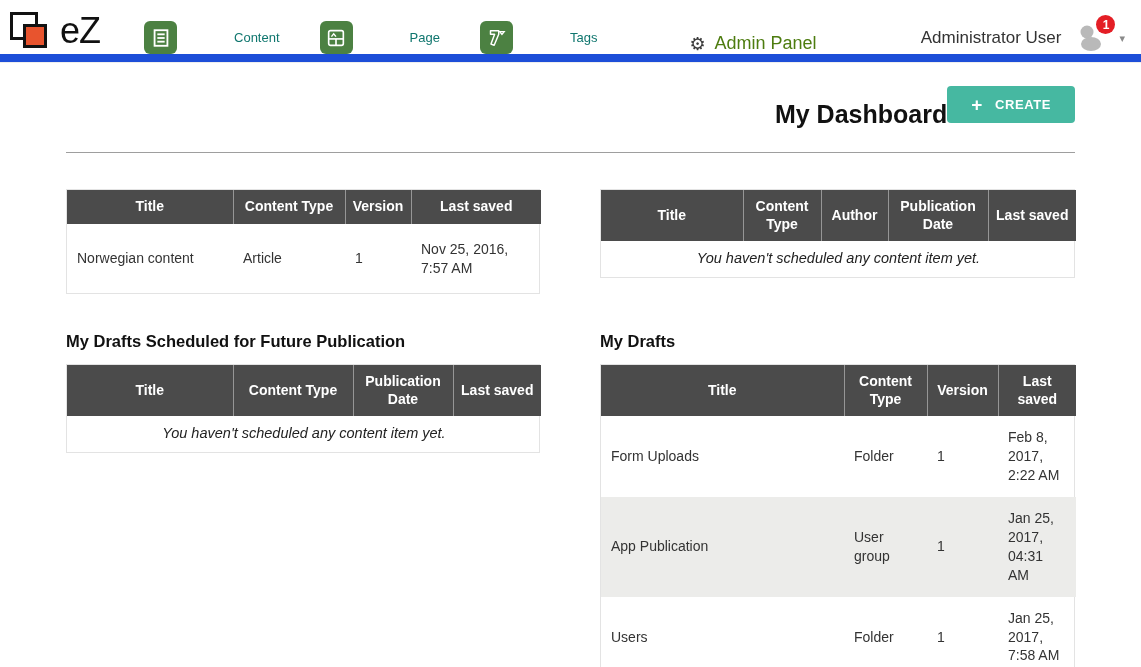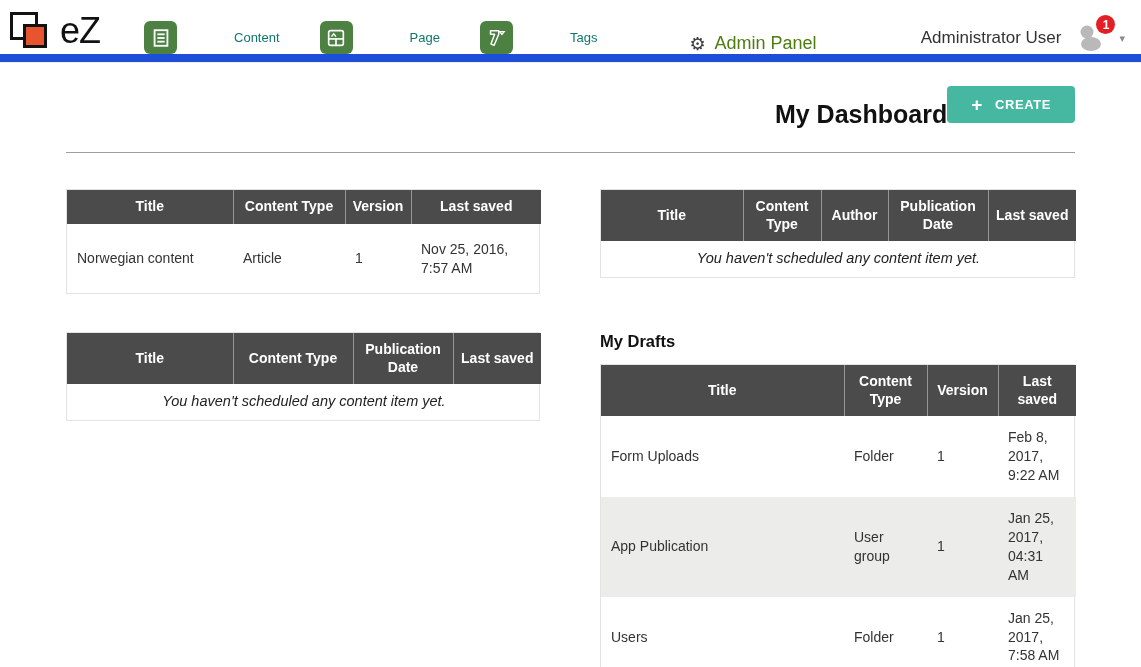--- a/index.html
+++ b/index.html
@@ -192,20 +192,21 @@
           <tbody>
             <tr class="empty-row">
               <td colspan="5">You haven't scheduled any content item yet.</td>
             </tr>
           </tbody>
         </table>
       </div>
     </section>
 
     <section>
+      <h2 class="section-title">My Drafts Scheduled for Future Publication</h2>
       <div class="tbl-wrap">
         <table>
           <colgroup>
               <col style="width:166px">
               <col style="width:120px">
               <col style="width:100px">
               <col style="width:88px">
             </colgroup>
           <thead>
             <tr>
@@ -240,21 +241,21 @@
               <th>Content Type</th>
               <th>Version</th>
               <th>Last saved</th>
             </tr>
           </thead>
           <tbody>
             <tr>
               <td>Form Uploads</td>
               <td>Folder</td>
               <td>1</td>
-              <td>Feb 8, 2017, 9:22 AM</td>
+              <td>Feb 8, 2017, 2:22 AM</td>
             </tr>
             <tr>
               <td>App Publication</td>
               <td>User group</td>
               <td>1</td>
               <td>Jan 25, 2017, 04:31 AM</td>
             </tr>
             <tr>
               <td>Users</td>
               <td>Folder</td>

